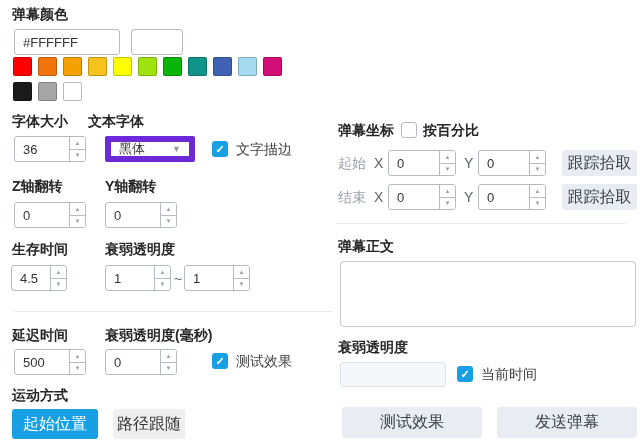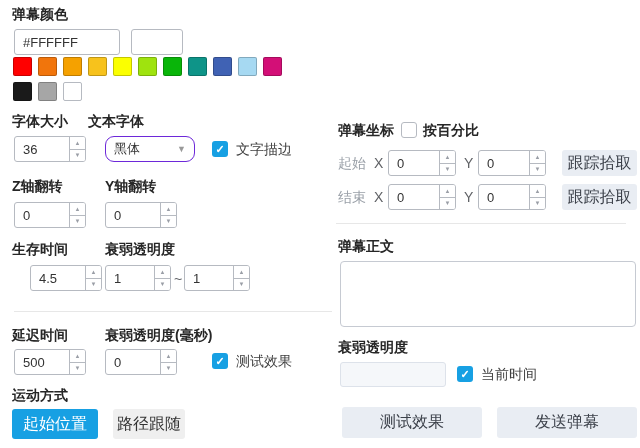--- a/index.html
+++ b/index.html
@@ -12,21 +12,21 @@
   .field{position:absolute;height:26px;display:flex;border:1px solid #b6bac1;border-radius:3px;
          background:#fff;box-sizing:border-box;overflow:hidden}
   .field input{border:0;outline:0;flex:1;min-width:0;padding:0 2px 0 8px;
          font:13px "Liberation Sans",sans-serif;color:#333;background:transparent}
   .spin{width:15px;border-left:1px solid #b6bac1;display:flex;flex-direction:column;background:#fff}
   .spin span{flex:1;display:flex;align-items:center;justify-content:center;
          font-size:6px;color:#9a9ea6;cursor:pointer;line-height:1}
   .spin .sup{border-bottom:1px solid #b6bac1}
 
   .sel{position:absolute;display:flex;align-items:center;justify-content:space-between;
-       border:1px solid #6d28d9;border-radius:9px;height:26px;box-sizing:border-box;
+       border:6px solid #6d28d9;border-radius:2px;height:26px;box-sizing:border-box;
        padding:0 8px;font-size:13px;color:#333;background:#fff;cursor:pointer}
   .caret{font-size:9px;color:#999;margin-left:6px}
 
   .cb{position:absolute;width:16px;height:16px;border-radius:3px;box-sizing:border-box;cursor:pointer}
   .cb.checked{background:var(--accent);display:flex;align-items:center;justify-content:center}
   .cb.unchecked{background:#fff;border:1px solid #b6bac1}
   .tick{color:#fff;font-size:11px;font-weight:bold;line-height:1}
   .cb-lab{position:absolute;font-size:14px;color:#404040;white-space:nowrap}
 
   .swrow{position:absolute;display:flex;gap:6px}
@@ -108,21 +108,21 @@
   <div class="field" style="left:105px;top:202px;width:72px">
     <input value="0" style="">
     <span class="spin">
         <span class="sup">▲</span>
         <span>▼</span>
       </span>
   </div>
 
   <div class="lbl" style="left:12px;top:241px">生存时间</div>
   <div class="lbl" style="left:105px;top:241px">衰弱透明度</div>
-  <div class="field" style="left:30px;top:265px;width:72px">
+  <div class="field" style="left:11px;top:265px;width:56px">
     <input value="4.5" style="">
     <span class="spin">
         <span class="sup">▲</span>
         <span>▼</span>
       </span>
   </div>
   <div class="field" style="left:105px;top:265px;width:66px">
     <input value="1" style="">
     <span class="spin">
         <span class="sup">▲</span>

